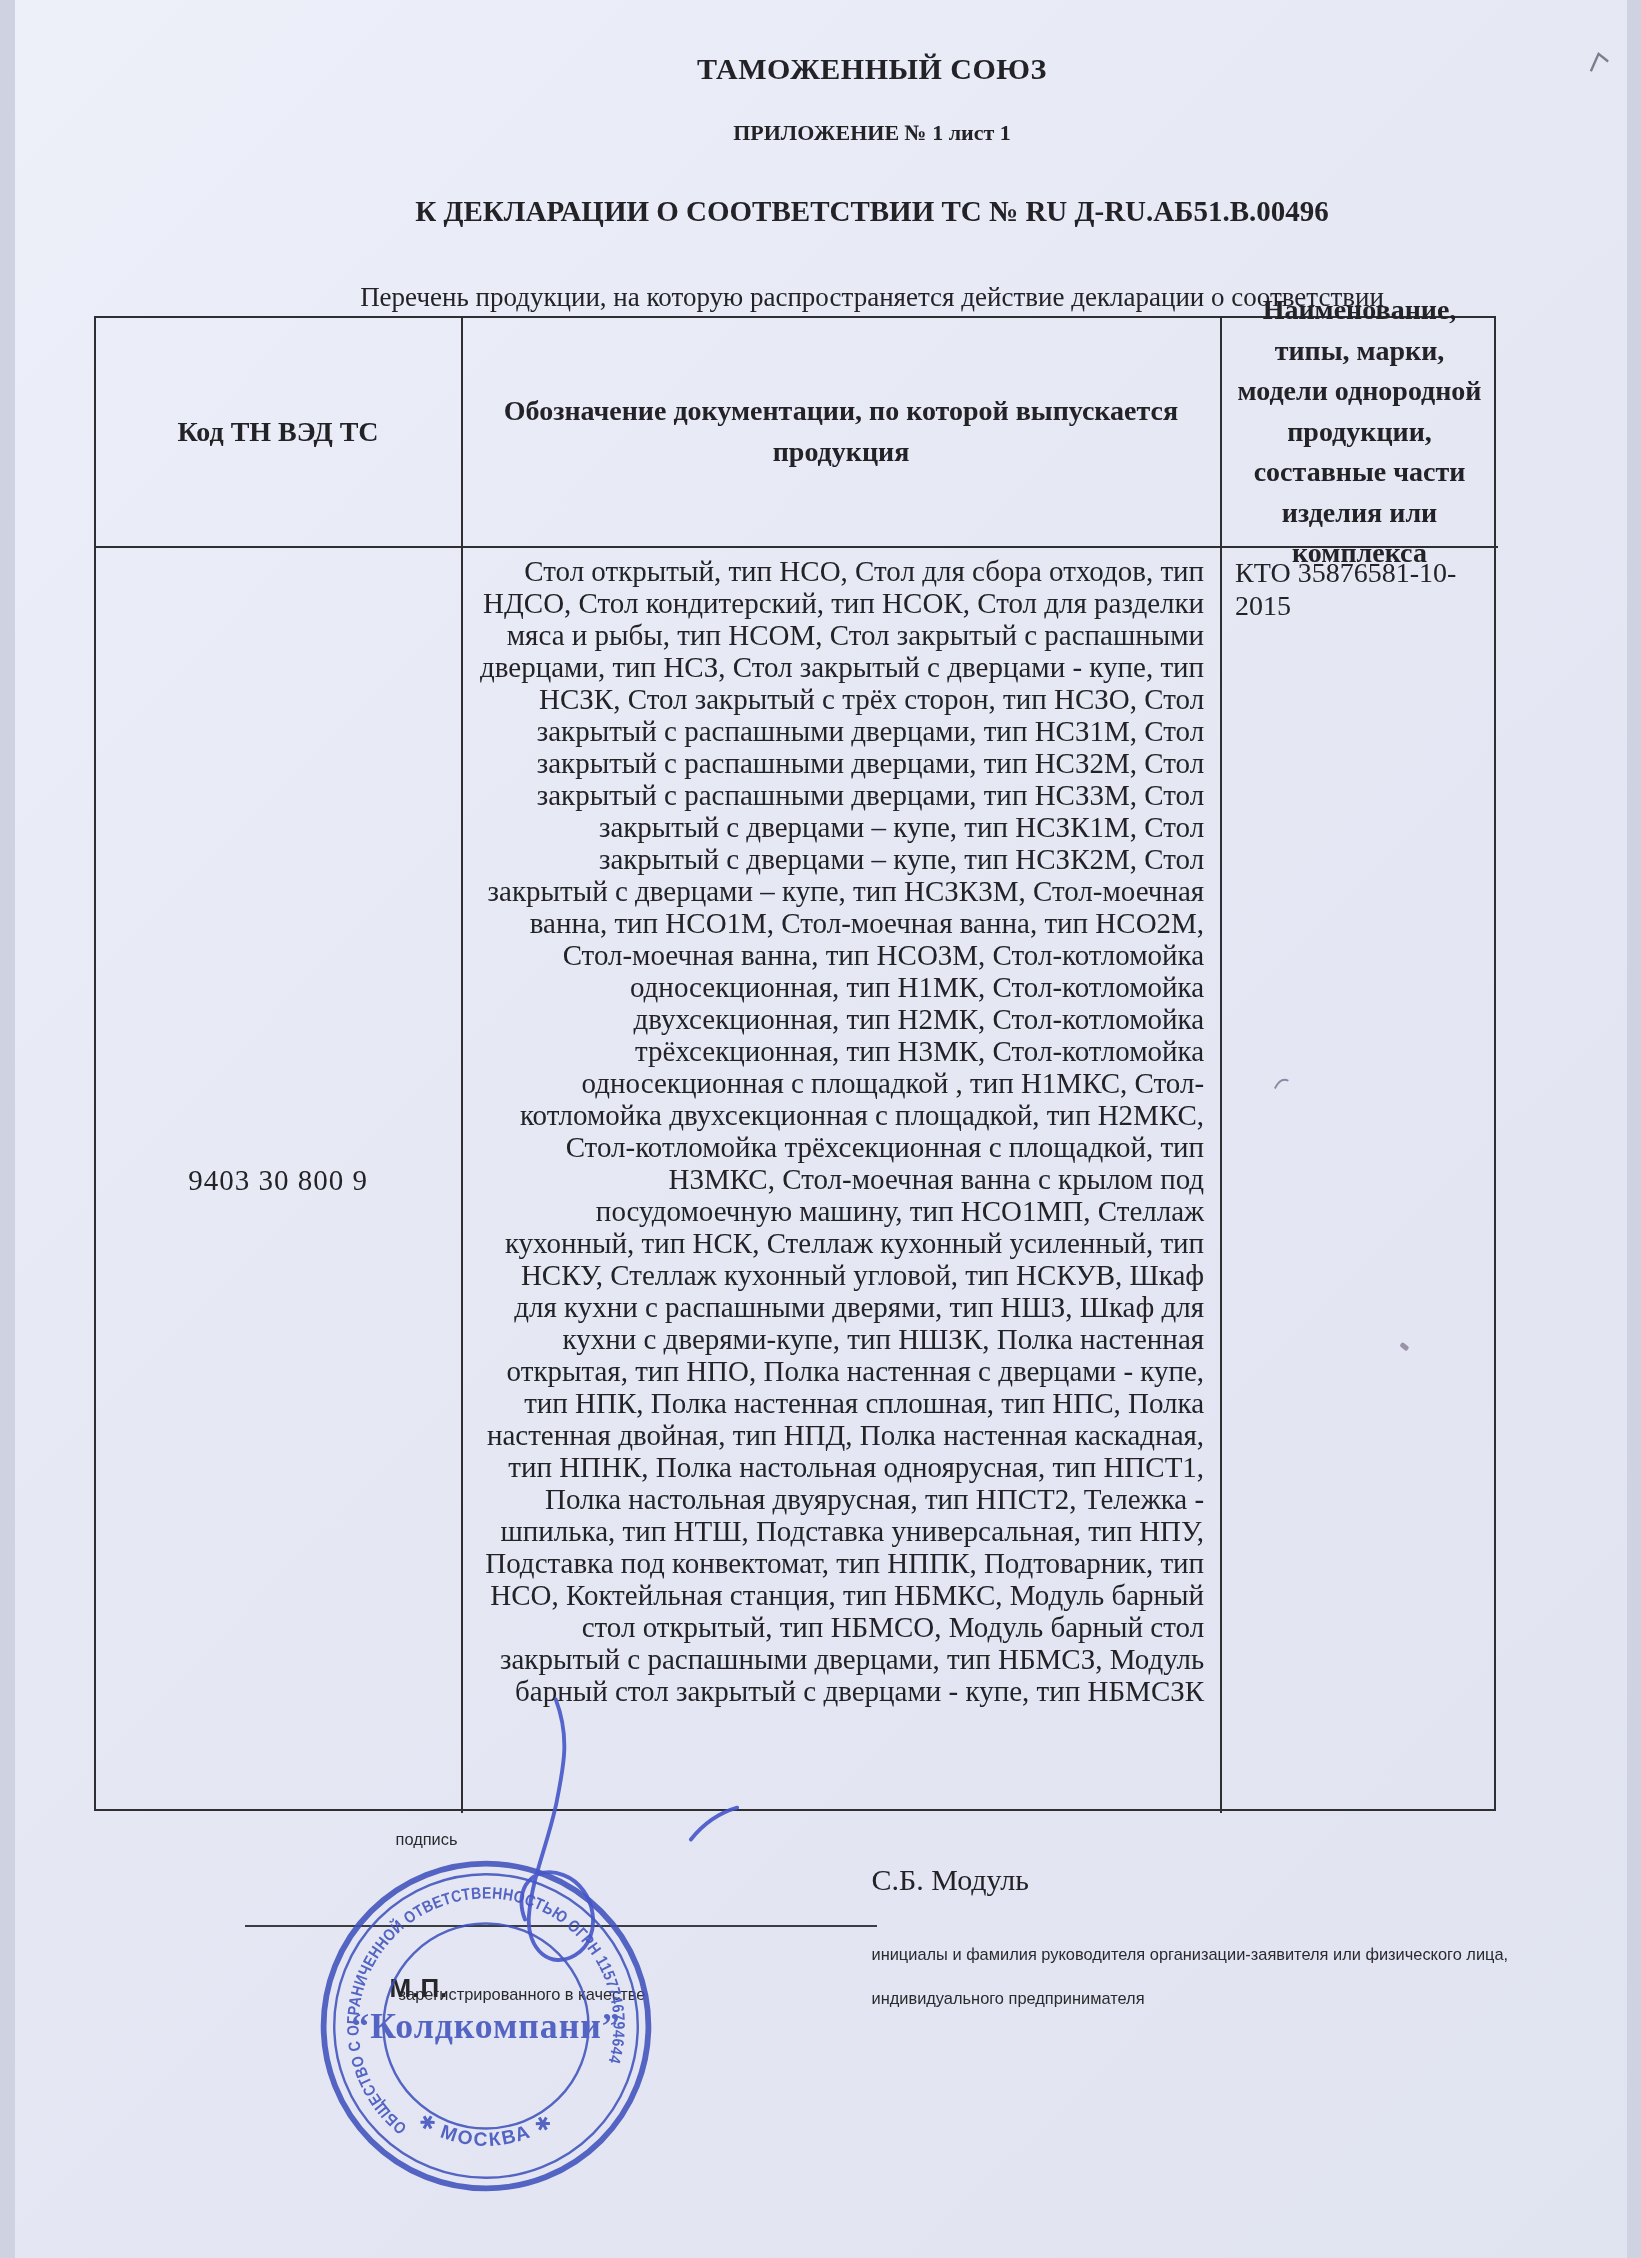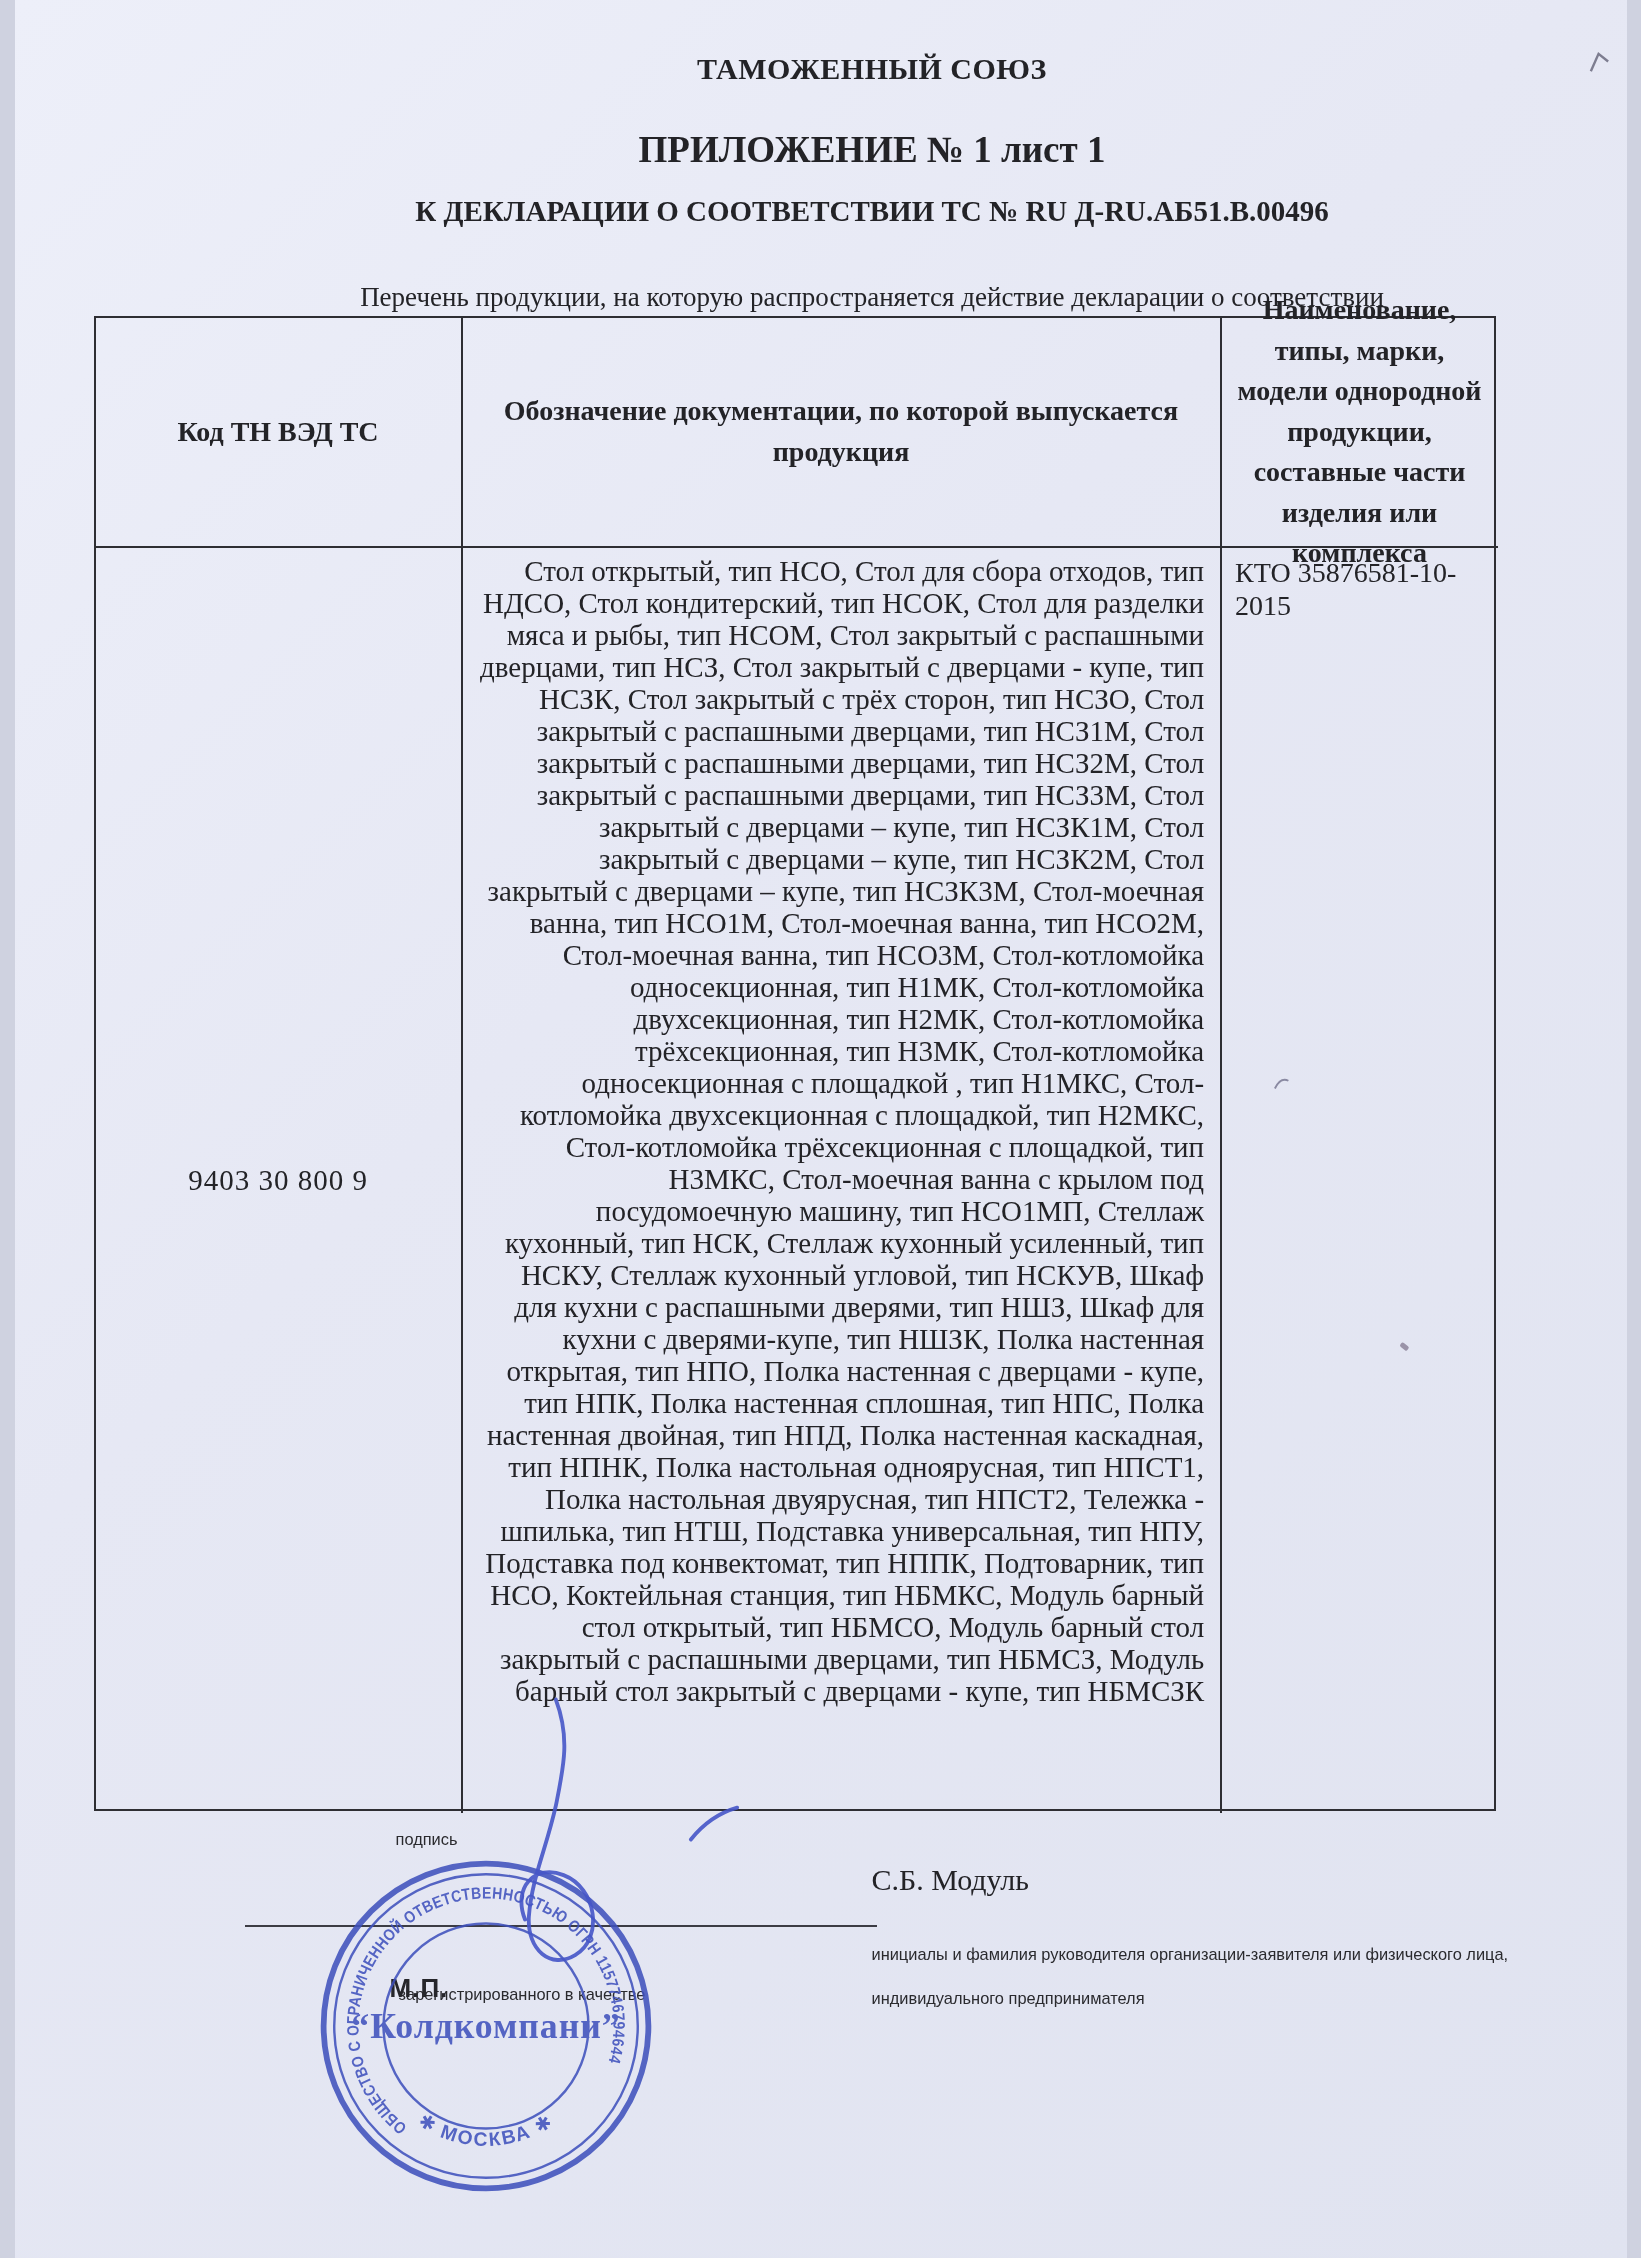--- a/index.html
+++ b/index.html
@@ -4,21 +4,21 @@
 <style>
   html,body { margin:0; padding:0; background:#cfd2e0; }
   .page {
     position:relative; width:1612px; height:2258px; margin:0 auto;
     background: linear-gradient(135deg,#edeff9 0%, #e6e8f4 40%, #e0e3f0 100%);
     font-family:"Liberation Serif","DejaVu Serif",serif;
     color:#232327; overflow:hidden;
   }
   .h-center { position:absolute; left:232px; width:1251px; text-align:center; white-space:nowrap; }
   .doc-title   { top:52px;  font-size:30px; font-weight:bold; letter-spacing:0.5px; }
-  .doc-sub     { top:120px; font-size:37px; font-weight:bold;margin-top:8px; }
+  .doc-sub     { top:120px; font-size:22px; font-weight:bold; }
   .doc-decl    { top:195px; font-size:29px; font-weight:bold; }
   .doc-desc    { top:259px; font-size:27px; font-weight:normal; white-space:normal;margin-top:23px; }
 
   .table {
     position:absolute; left:79px; top:316px; width:1402px; height:1495px;
     display:grid; grid-template-columns:365px 759px 278px; grid-template-rows:230px 1265px;
     border:2.9px solid #2e2e33; box-sizing:border-box;
   }
   .cell { box-sizing:border-box; }
   .bl { border-left:2.9px solid #2e2e33; }

